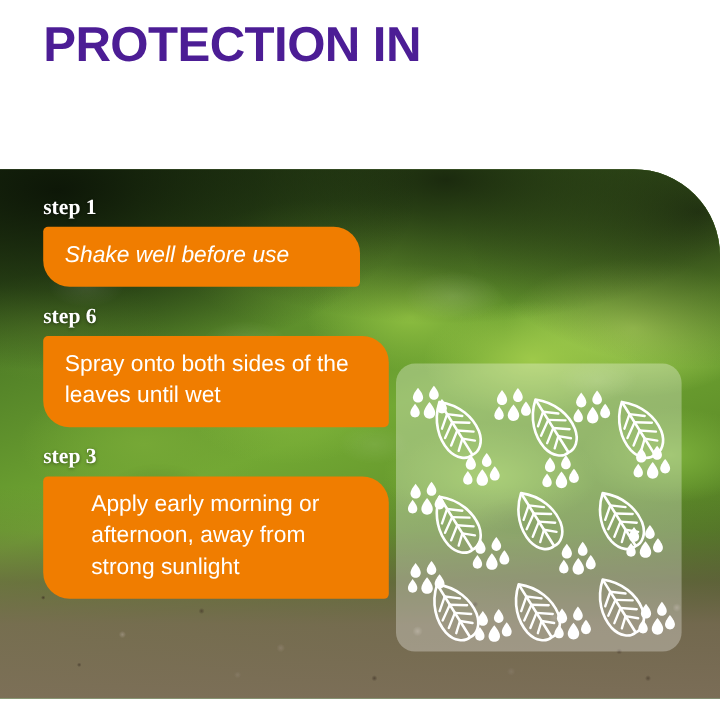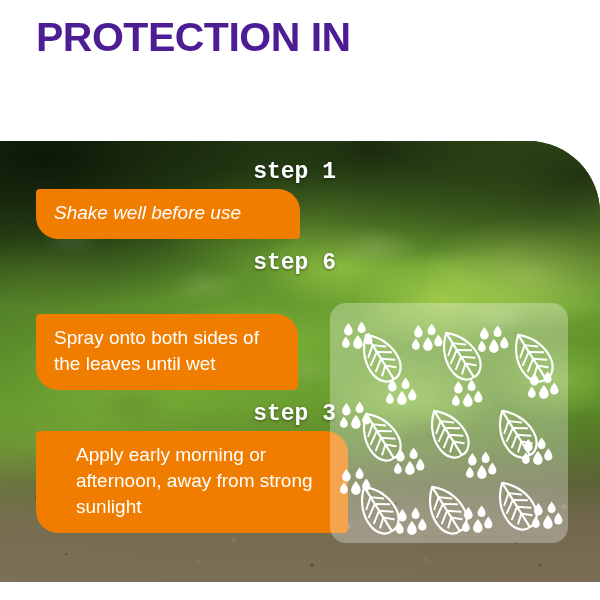--- a/index.html
+++ b/index.html
@@ -127,43 +127,42 @@
   
   .steps {
     position: absolute;
     left: 36px;
     top: 161px;
     width: 300px;
   }
   .step-block { position: relative; }
   .step-label {
     color: #ffffff;
-    font-family: Liberation Mono, monospace;
+    font-family: Liberation Serif, serif;
     font-weight: bold;
-    font-size: 23px;
+    font-size: 18px;
     line-height: 22px;
     margin: 0 0 6px 0;
     text-shadow: 0 1px 3px rgba(0,0,0,0.45);
-    text-align: right;
   }
   .step-bubble {
     background: #F07D00;
     color: #ffffff;
     font-family: "Liberation Sans", sans-serif;
     font-weight: normal;
     font-size: 19px;
     line-height: 26px;
     padding: 11px 16px 13px 18px;
     border-radius: 4px 22px 4px 22px;
     box-sizing: border-box;
     display: inline-block;
   }
   #step-1 .step-bubble { width: 264px; font-style: italic; }
-  #step-2 .step-bubble { width: 262px; margin-top: 34px; }
-  #step-3 .step-bubble { width: 312px; padding-left: 40px; }
+  #step-2 .step-bubble { width: 288px; }
+  #step-3 .step-bubble { width: 288px; padding-left: 40px; }
 
   #step-1 { margin-bottom: 13px; }
   #step-2 { margin-bottom: 13px; }
 
   
   .icon-panel {
     position: absolute;
     left: 330px;
     top: 303px;
     width: 238px;

